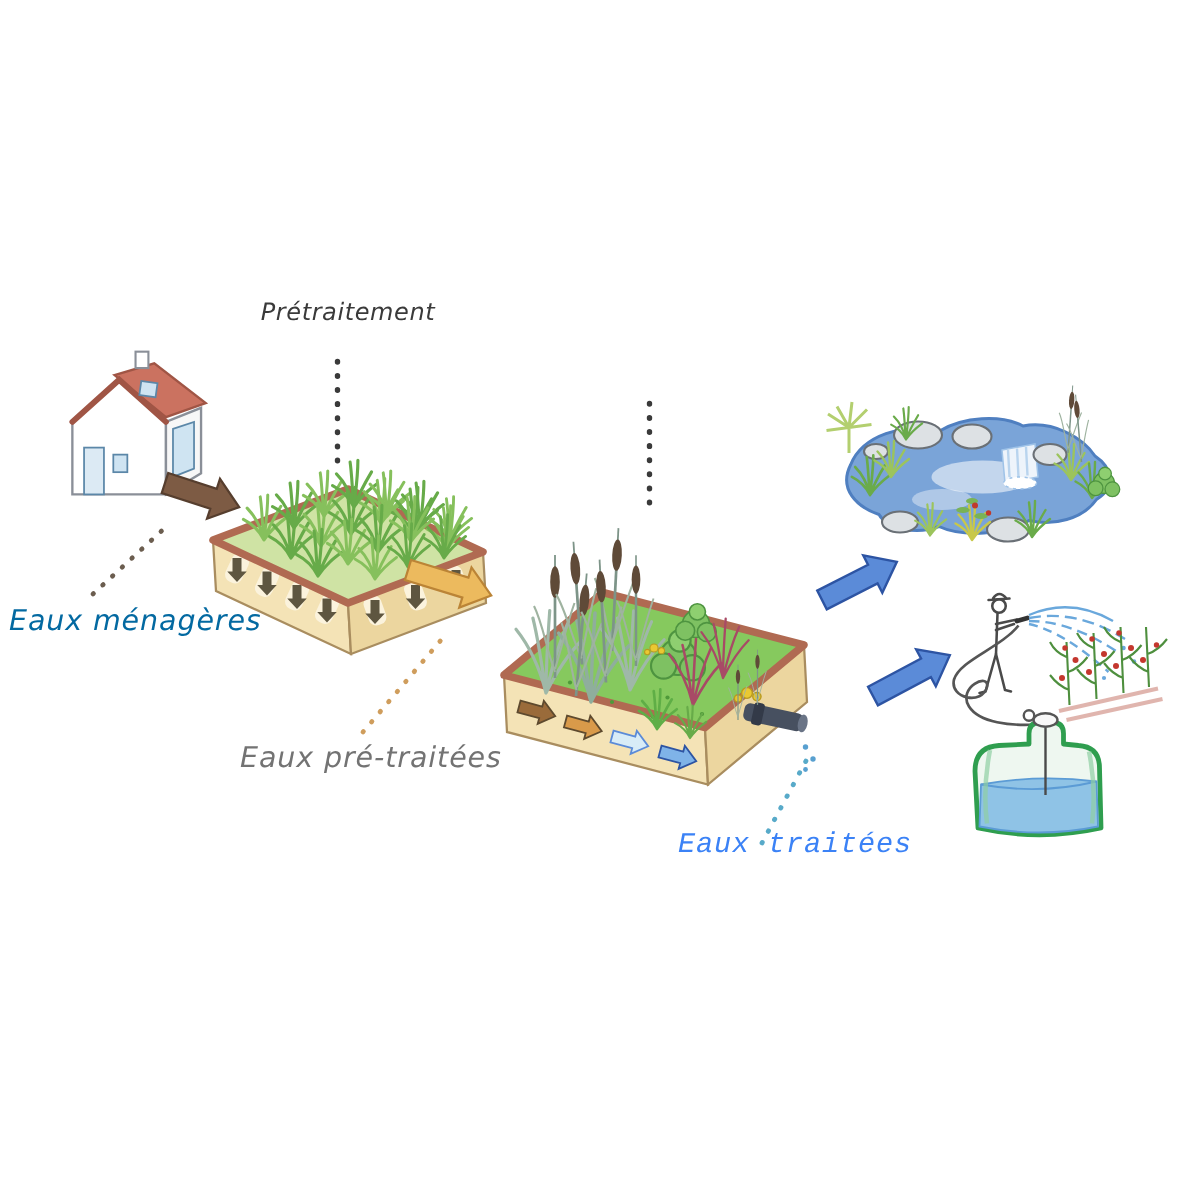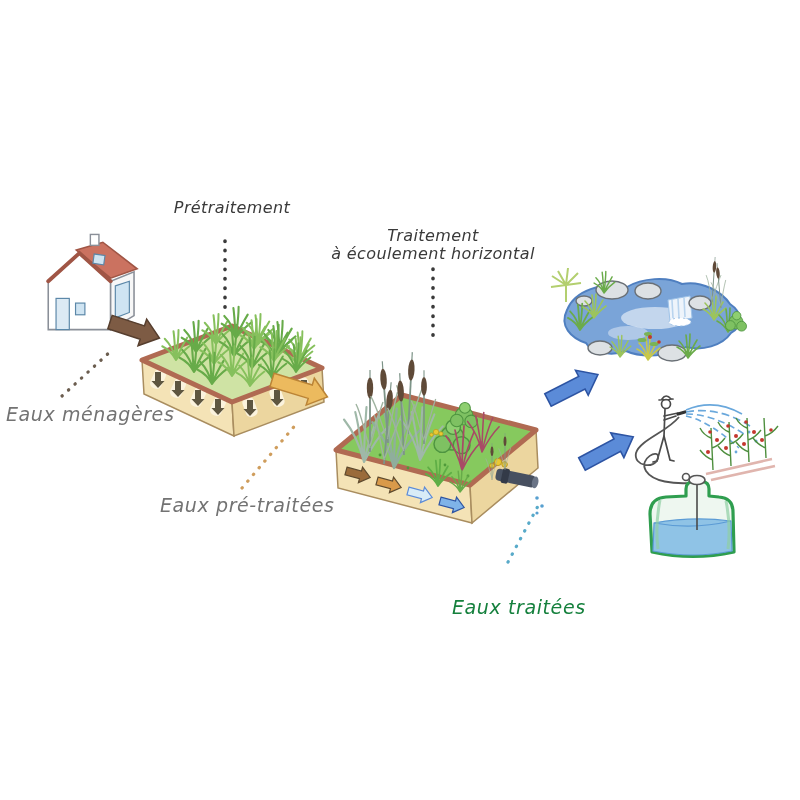--- a/index.html
+++ b/index.html
@@ -264,21 +264,17 @@
   <line x1="225" y1="241" x2="225" y2="310" stroke-width="3.6" stroke-linecap="round" stroke-dasharray="0.4 9" stroke="#3a3a3a"></line>
   <line x1="433" y1="269" x2="433" y2="342" stroke-width="3.6" stroke-linecap="round" stroke-dasharray="0.4 9" stroke="#3a3a3a"></line>
   <line x1="62" y1="396" x2="112" y2="350" stroke-width="3.2" stroke-linecap="round" stroke-dasharray="0.4 8.4" stroke="#6b5d4f"></line>
   <line x1="242" y1="488" x2="298" y2="422" stroke-width="3.2" stroke-linecap="round" stroke-dasharray="0.4 8.4" stroke="#cf9d5c"></line>
   <line x1="508" y1="562" x2="538" y2="506" stroke-width="3.2" stroke-linecap="round" stroke-dasharray="0.4 8.4" stroke="#58aac9"></line>
 </svg>
 
 <div class="title" style="left:232px;top:199px;">
   <div>Prétraitement</div>
 </div>
-<div class="title" style="left:433px;top:227px;">
-  <div>Traitement</div>
-  <div>à écoulement horizontal</div>
+<div class="flow-label" style="left: 6px; top: 403px; color: #0369a1; font-style: italic;">Eaux ménagères</div>
+<div class="flow-label" style="left: 160px; top: 494px; color: #737373;">Eaux pré-traitées</div>
+<div class="flow-label" style="left: 452px; top: 552px; color: #3b82f6; font-family: Liberation Mono, monospace;">Eaux traitées</div>
+
 </div>
-<div class="flow-label" style="left: 6px; top: 403px; color: #737373; font-style: italic;">Eaux ménagères</div>
-<div class="flow-label" style="left: 160px; top: 494px; color: #737373;">Eaux pré-traitées</div>
-<div class="flow-label" style="left: 452px; top: 596px; color: #15803d;">Eaux traitées</div>
-
-</div>
 
 </body></html>

